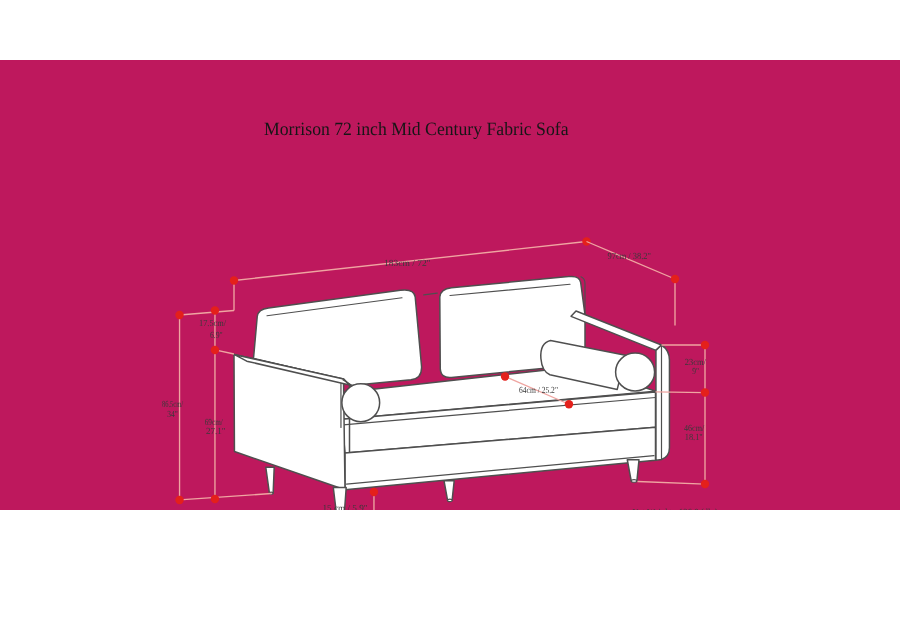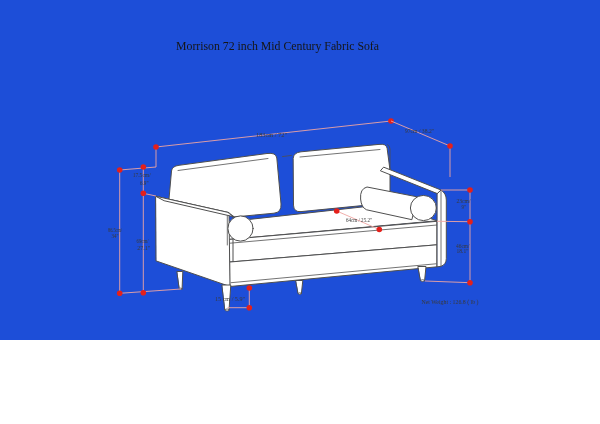--- a/index.html
+++ b/index.html
@@ -1,17 +1,17 @@
 <!DOCTYPE html>
 <html style="--line-color: #4f4f4f; --dim-color: #efa5a1; --dot-color: #e4201b; --text-color: #3a3a3a;"><head>
 <meta charset="utf-8">
 <style>
   html,body{margin:0;padding:0;background:#fff;}
-  #stage{position:relative;width:600px;height:340px;background:#1d4ed8;overflow:hidden;
-         font-family:"Liberation Serif", serif;}
+  #stage{position:relative;width:600px;height:300px;background:#be185d;overflow:hidden;
+         font-family:"Liberation Serif", serif;margin-top:40px;}
   svg{position:absolute;left:0;top:0;}
   
   .sofa path,.sofa line,.sofa circle,.sofa ellipse{
       stroke:var(--line-color,#4f4f4f);stroke-width:1;fill:none;
       stroke-linejoin:round;stroke-linecap:round;}
   .sofa .f{fill:#ffffff;}
   .sofa .thin{stroke-width:0.8;}
   
   .dims line{stroke:var(--dim-color,#efa5a1);stroke-width:0.9;}
   .dims .dot{fill:var(--dot-color,#e4201b);stroke:none;}

